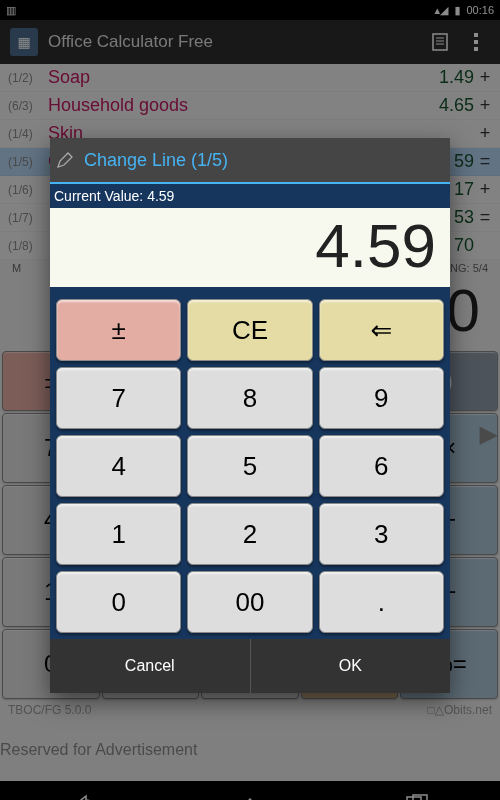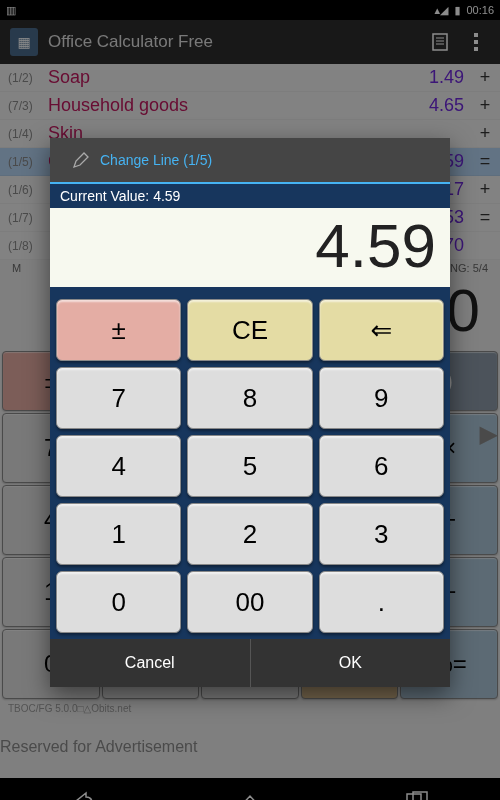--- a/index.html
+++ b/index.html
@@ -14,52 +14,52 @@
   .app-title { flex: 1; font-size: 17px; color: #ddd; }
   .ab-icon { width: 28px; height: 28px; margin-left: 8px; display:flex; align-items:center; justify-content:center; }
   .dots { display:flex; flex-direction:column; gap:3px; }
   .dots span { width:4px; height:4px; background:#fff; }
   
   .tape { background:#ededed; }
   .tape-row { display:flex; align-items:center; padding: 2px 8px; height: 28px; font-size: 18px; border-bottom: 1px solid rgba(0,0,0,0.04); }
   .tape-row.highlight { background:#b3d1f0; }
   .tape-idx { color:#888; font-size:12px; margin-right:6px; width:34px; }
   .tape-label { flex:1; color:#be185d; white-space:nowrap; overflow:hidden; }
-  .tape-val { color:#6d28d9; margin-right:14px; }
+  .tape-val { color:#14532d; margin-right:4px; }
   .tape-op { color:#333; min-width:14px; text-align:center; }
   .tape-status { font-size:11px; color:#666; padding:2px 12px; display:flex; justify-content:space-between; }
   
   .main-display { text-align:right; font-size:60px; padding:0 18px 4px; color:#222; letter-spacing:2px; }
   
   .keypad { display:grid; grid-template-columns: repeat(5, 1fr); gap:2px; padding:2px; }
   .key { height:70px; background:#dcdcdc; border:1px solid #888; border-radius:4px; display:flex; align-items:center; justify-content:center; font-size:24px; box-shadow: inset 0 1px 1px rgba(255,255,255,0.5), 0 1px 2px rgba(0,0,0,0.2); }
   .key.red { background:#e2a9a0; }
   .key.yell { background:#e0d69a; }
   .key.blue { background:#a8c2d4; }
   .key.tan { background:#d6b98a; }
   .key.slate { background:#8a98a6; color:#fff; }
   .key.dark { background:#444; color:#fff; }
   .key.small { height:60px; font-size:22px; }
   
-  .footer-txt { font-size:10px; color:#999; display:flex; justify-content:flex-start; padding:2px 8px; }
+  .footer-txt { font-size:12px; color:#999; display:flex; justify-content:space-between; padding:2px 8px; }
   .ad { text-align:left; color:#888; font-size:16px; padding:22px 0; }
   .nav { height:46px; background:#000; display:flex; justify-content:space-around; align-items:center; }
   
   
   .backdrop { position:absolute; inset:0; background:rgba(0,0,0,0.45); }
   .modal { position:absolute; left:50px; top:138px; width:400px; background:#fff; box-shadow:0 8px 24px rgba(0,0,0,0.5); border-radius:2px; }
-  .m-head { height:46px; background:#454545; display:flex; align-items:center; padding:0 22px; color:#46b3f2; font-size:14px; border-bottom:2px solid #46b3f2; }
+  .m-head { height:46px; background:#454545; display:flex; align-items:center; padding:0 6px; color:#46b3f2; font-size:18px; border-bottom:2px solid #46b3f2; }
   .m-head svg { margin-right:10px; }
-  .m-cur { background:#17365d; color:#fff; font-size:14px; padding:4px 10px; }
+  .m-cur { background:#17365d; color:#fff; font-size:14px; padding:4px 4px; }
   .m-display { background:#f7f9ef; text-align:right; font-size:62px; padding:2px 14px 6px; color:#222; border-bottom:6px solid #17365d; }
   .m-pad { background:#17365d; padding:6px; display:grid; grid-template-columns:repeat(3,1fr); gap:6px; }
   .mk { height:62px; background:#ddd; border-radius:6px; border:1px solid #888; display:flex; align-items:center; justify-content:center; font-size:26px; font-weight:500; box-shadow: inset 0 2px 2px rgba(255,255,255,0.6), 0 2px 3px rgba(0,0,0,0.4); }
   .mk.red { background:#e4ada4; }
   .mk.yell { background:#e4dca4; }
-  .m-actions { background:#333; display:flex; height:48px; }
+  .m-actions { background:#333; display:flex; height:54px; }
   .m-actions div { flex:1; display:flex; align-items:center; justify-content:center; color:#fff; font-size:16px; }
   .m-actions div:first-child { border-right:1px solid #555; }
   
   svg { display:block; }
   .chevron-r { position:absolute; right:2px; top:420px; font-size:24px; color:#888; }
 </style>
 </head>
 <body>
 
 <div class="status-bar">
@@ -94,21 +94,21 @@
 </div>
 
 <div class="tape">
   <div class="tape-row">
       <span class="tape-idx">(1/2)</span>
       <span class="tape-label">Soap</span>
       <span class="tape-val">1.49</span>
       <span class="tape-op">+</span>
     </div>
   <div class="tape-row">
-      <span class="tape-idx">(7/3)</span>
+      <span class="tape-idx">(6/3)</span>
       <span class="tape-label">Household goods</span>
       <span class="tape-val">4.65</span>
       <span class="tape-op">+</span>
     </div>
   <div class="tape-row">
       <span class="tape-idx">(1/4)</span>
       <span class="tape-label">Skin</span>
       <span class="tape-val"></span>
       <span class="tape-op">+</span>
     </div>

